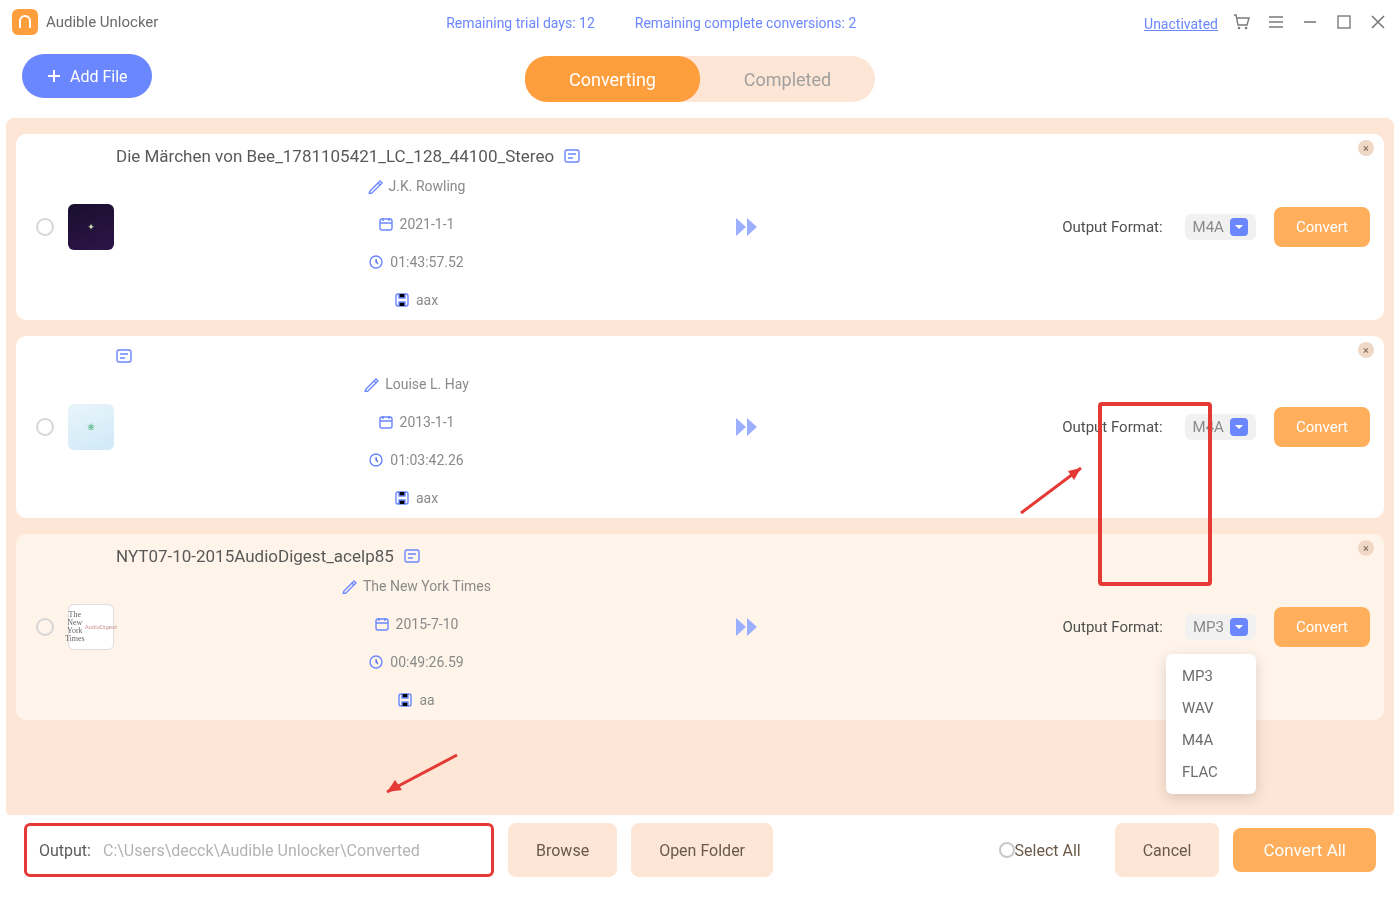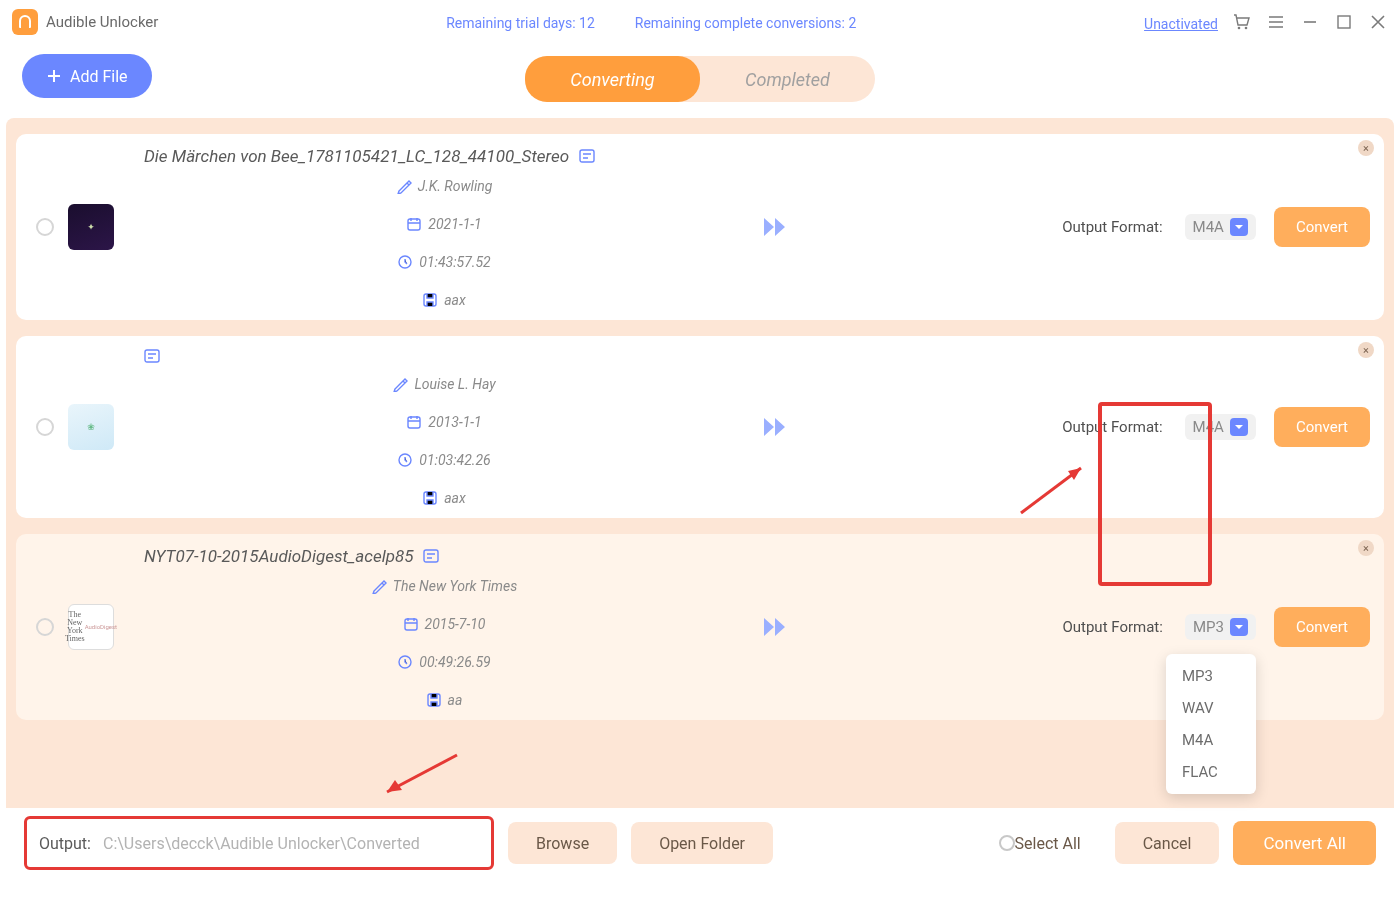--- a/index.html
+++ b/index.html
@@ -12,55 +12,55 @@
   .brand-title { color: #6a6a6a; font-size: 15px; }
   .titlebar-center { flex: 1; text-align: center; }
   .trial { color: #6b87ff; font-size: 14px; margin: 0 18px; }
   .titlebar-right { display: flex; align-items: flex-end; gap: 14px; }
   .unactivated { color: #6b87ff; text-decoration: underline; font-size: 14px; }
   .sys-icon { display:inline-flex; width:20px; height:20px; align-items:center; justify-content:center; color:#7a7a7a; cursor:pointer; }
   .sys-icon svg { width: 20px; height: 20px; }
 
   .toolbar-row { height: 64px; display:flex; align-items:center; padding: 0 22px; }
   .add-file-btn { background:#6b87ff; color:#fff; border:none; border-radius:22px; height:44px; padding:0 24px; font-size:16px; display:flex; align-items:center; gap:8px; cursor:pointer; }
-  .tabs-wrap { position:absolute; left:50%; transform:translateX(-50%); top:56px; display:flex; background:#fde6d6; border-radius:24px; height:46px; width:350px;font-style:italic; }
+  .tabs-wrap { position:absolute; left:50%; transform:translateX(-50%); top:56px; display:flex; background:#fde6d6; border-radius:24px; height:46px; width:350px; }
   .tab { flex:1; display:flex; align-items:center; justify-content:center; font-size:18px; border-radius:22px; cursor:pointer; }
   .tab.active { background:#ff9e3d; color:#fff; }
   .tab.inactive { color:#a0a0a0; }
 
   .content-area { position:absolute; top:118px; left:6px; right:6px; bottom:80px; background:#fde6d6; border-radius:8px; padding:16px 10px 10px 10px; }
   .item { background:#fff; border-radius:10px; padding:12px 14px; display:flex; align-items:center; position:relative; margin-bottom:16px; }
   .item.open { background:#fff4ea; }
   .chk { width:18px; height:18px; border:2px solid #d6d6d6; border-radius:50%; margin:0 14px 0 6px; }
   .cover { width:46px; height:46px; border-radius:6px; display:flex; align-items:center; justify-content:center; font-size:9px; text-align:center; }
-  .meta { margin-left:30px; flex:0 0 auto; width:600px;font-style:italic; }
+  .meta { margin-left:2px; flex:0 0 auto; width:600px; }
   .title-row { display:flex; align-items:center; gap:10px; }
   .title-text { color:#595959; font-size:17px; }
   .subtitle-icon { color:#6b87ff; display:inline-flex; }
   .sub-row { display:flex; align-items:center; gap:22px; margin-top:12px; flex-wrap:wrap;flex-direction:column; }
   .sub-item { display:inline-flex; align-items:center; gap:6px; color:#8a8a8a; font-size:14px; }
   .sub-item svg, .subtitle-icon svg { width:16px; height:16px; }
   .sub-item svg { color:#6b87ff; }
   .arrow-col { width:60px; display:flex; justify-content:center; }
   .arrow-col svg { width:30px; height:22px; color:#9aafff; }
   .spacer { flex:1; }
   .outfmt { display:flex; align-items:center; gap:22px; }
   .outfmt-label { color:#4f4f4f; font-size:15px; }
   .fmt-box { background:#f1f1f1; border-radius:6px; padding:4px 8px; display:flex; align-items:center; gap:6px; position:relative; cursor:pointer; }
   .fmt-val { color:#898989; font-size:15px; }
   .fmt-caret { width:18px; height:18px; background:#6b87ff; border-radius:4px; display:flex; align-items:center; justify-content:center; }
   .fmt-caret svg { width:12px; height:12px; color:#fff; }
   .convert-btn { background:#ffae5c; color:#fff; border:none; border-radius:8px; height:40px; padding:0 22px; font-size:15px; margin-left:18px; cursor:pointer; }
   .close-x { position:absolute; top:6px; right:10px; width:16px; height:16px; border-radius:50%; background:#f0d8c6; display:flex; align-items:center; justify-content:center; font-size:11px; color:#7b6350; cursor:pointer; }
 
-  .bottombar { position:absolute; left:6px; right:6px; bottom:20px; height:70px; display:flex; align-items:center; padding:0 18px; gap:14px; background:#fff; }
+  .bottombar { position:absolute; left:6px; right:6px; bottom:13px; height:70px; display:flex; align-items:center; padding:0 18px; gap:14px; background:#fff; }
   .out-label { color:#5a5a5a; font-size:16px; }
   .out-path { color:#b3b3b3; font-size:16px; }
   .output-group { display:flex; align-items:center; gap:12px; border:3px solid #e53935; border-radius:6px; padding:6px 12px; height:54px; width:470px; }
-  .footer-btn { background:#fde6d6; color:#6a5848; border:none; border-radius:8px; height:42px; padding:0 28px; font-size:16px; cursor:pointer; }
+  .footer-btn { background:#fde6d6; color:#6a5848; border:none; border-radius:8px; height:54px; padding:0 28px; font-size:16px; cursor:pointer; }
   .select-all-wrap { display:flex; align-items:center; margin-left:auto; }
   .select-all-radio { width:16px; height:16px; border:2px solid #c8c8c8; border-radius:50%; }
   .select-all-label { color:#6a5848; font-size:16px; }
   .convert-all-btn { background:#ffae5c; color:#fff; border:none; border-radius:8px; height:44px; padding:0 30px; font-size:17px; cursor:pointer; }
 
   .dropdown { position:absolute; top:40px; right:0; width:90px; background:#fff; border-radius:6px; box-shadow:0 4px 14px rgba(0,0,0,0.15); padding:6px 0; z-index:5; }
   .dropdown-item { padding:7px 16px; color:#6d6d6d; font-size:15px; cursor:pointer; }
 
   .red-box { position:absolute; border:4px solid #e53935; border-radius:4px; pointer-events:none; z-index:6; }
   .annot-arrow { position:absolute; pointer-events:none; z-index:6; }

